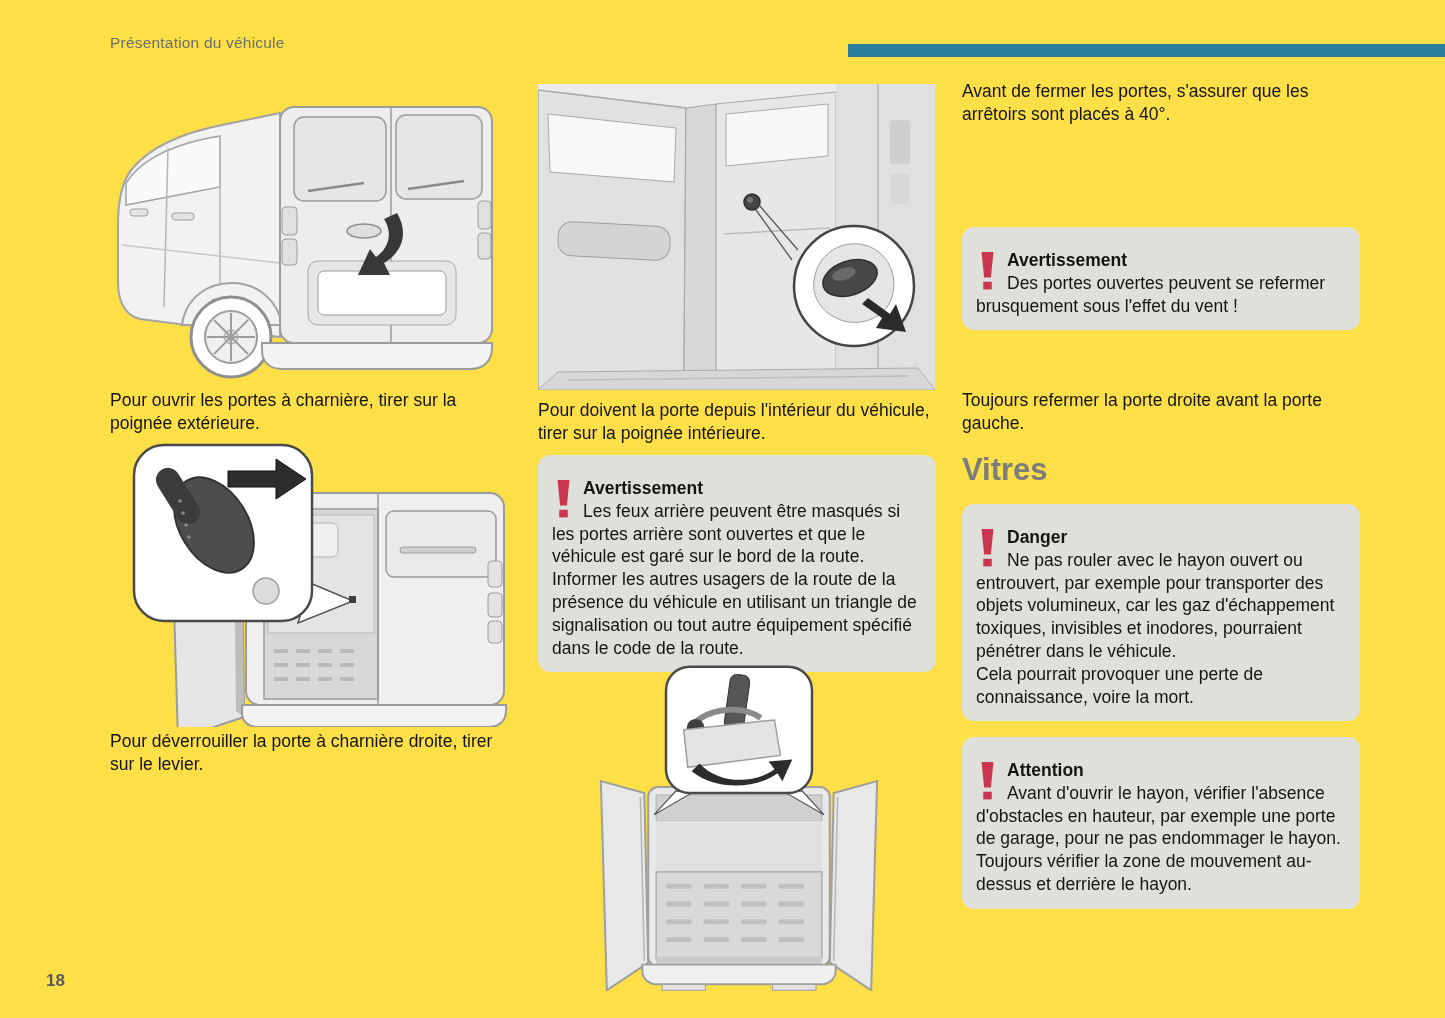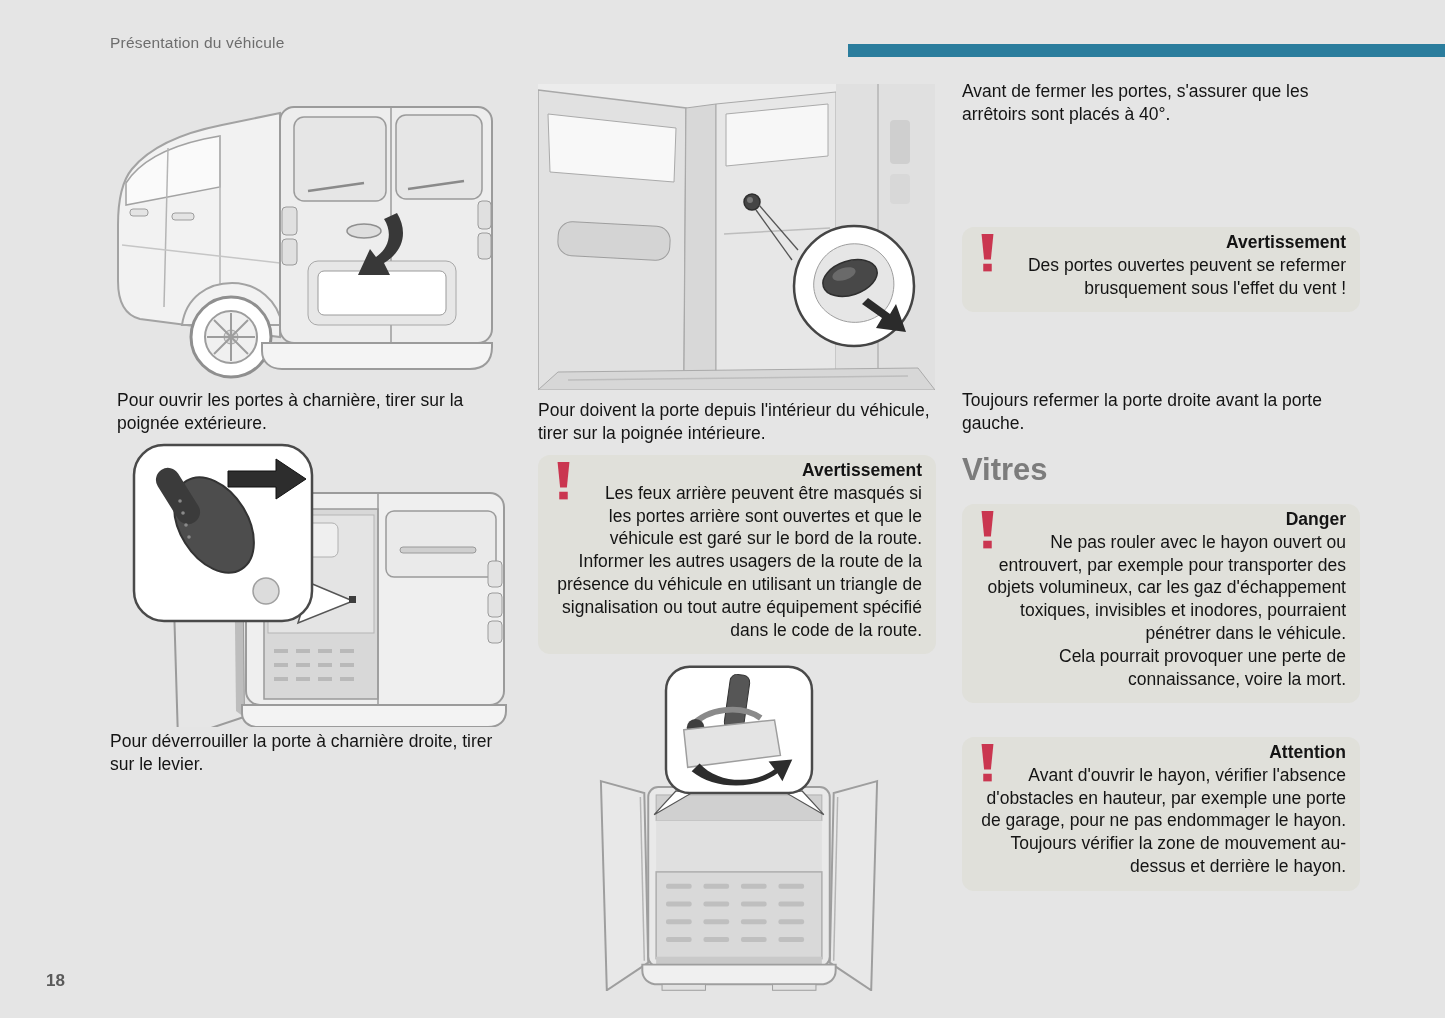--- a/index.html
+++ b/index.html
@@ -1,27 +1,27 @@
 <!DOCTYPE html>
 <html><head>
 <meta charset="utf-8">
 <style>
   html,body { margin:0; padding:0; background:#ffffff; }
   #page {
-    position:relative; width:1445px; height:1018px; background:#e5e5e5;
+    position:relative; width:1445px; height:1018px; background:#fde047;
     font-family:"Liberation Sans", sans-serif; color:#141414; overflow:hidden;
   }
   .abs { position:absolute; }
   .header-title { font-size:15.5px; color:#6d6d6d; letter-spacing:.2px; }
   .accent-bar { background:#2b7d9d; }
   .caption { font-size:17.5px; line-height:23px; color:#141414; }
   .body-text p { margin:0; font-size:17.5px; line-height:22.8px; color:#141414; }
   .alert {
-    background:#e0e0da; border-radius:12px; padding:4px 14px 13px 14px;
-    font-size:17.5px; line-height:22.8px; color:#141414;text-align:right;
+    background:#e0e0da; border-radius:12px; padding:22px 14px 13px 14px;
+    font-size:17.5px; line-height:22.8px; color:#141414;
   }
   .alert p { margin:0; }
   .alert .alert-title { font-weight:bold; }
   .excl-icon { float:left; width:17px; height:41px; margin:3px 11px 0 3px; }
   .section-heading { font-size:31px; color:#7c7c7c;font-weight:bold; }
   .page-number { font-size:17px; font-weight:bold; color:#5a5a5a; }
   figure { margin:0; }
   figure svg { width:100%; height:100%; display:block; }
 </style>
 </head>
@@ -67,21 +67,21 @@
       <rect x="196" y="176" width="148" height="64" rx="10" fill="#e7e7e7" stroke="#a8a8a8"></rect>
       <rect x="206" y="186" width="128" height="44" rx="6" fill="#ffffff" stroke="#9b9b9b"></rect>
       <ellipse cx="252" cy="146" rx="17" ry="7" fill="#dedede" stroke="#8f8f8f" stroke-width="1.5"></ellipse>
 
       <path d="M285,128 C296,146 292,166 272,178 L278,190 L246,190 L258,164 L264,172 C277,163 281,148 272,134 Z" fill="#383838"></path>
 
       <path d="M150,258 L380,258 L380,262 C380,276 372,284 358,284 L170,284 C158,284 150,277 150,266 Z" fill="#f4f4f4" stroke="#9b9b9b" stroke-width="2"></path>
     </svg>
   </figure>
 
-  <div class="abs caption" style="left:110px; top:389px; width:392px;margin-left:7px;">Pour ouvrir les portes à charnière, tirer sur la poignée extérieure.</div>
+  <div class="abs caption" style="left:110px; top:389px; width:392px;">Pour ouvrir les portes à charnière, tirer sur la poignée extérieure.</div>
 
   <figure class="abs" style="left:128px; top:443px; width:384px; height:284px;">
     <svg viewBox="0 0 384 284">
 
       <rect x="118" y="50" width="258" height="212" rx="14" fill="#efefef" stroke="#9b9b9b" stroke-width="2"></rect>
 
       <rect x="136" y="66" width="114" height="190" fill="#d8d8d8" stroke="#9b9b9b" stroke-width="1.5"></rect>
       <rect x="140" y="72" width="106" height="118" fill="#e4e4e4" stroke="#b5b5b5" stroke-width="1"></rect>
       <rect x="150" y="80" width="60" height="34" rx="6" fill="#efefef" stroke="#b0b0b0"></rect>
       <g fill="#b9b9b9">

